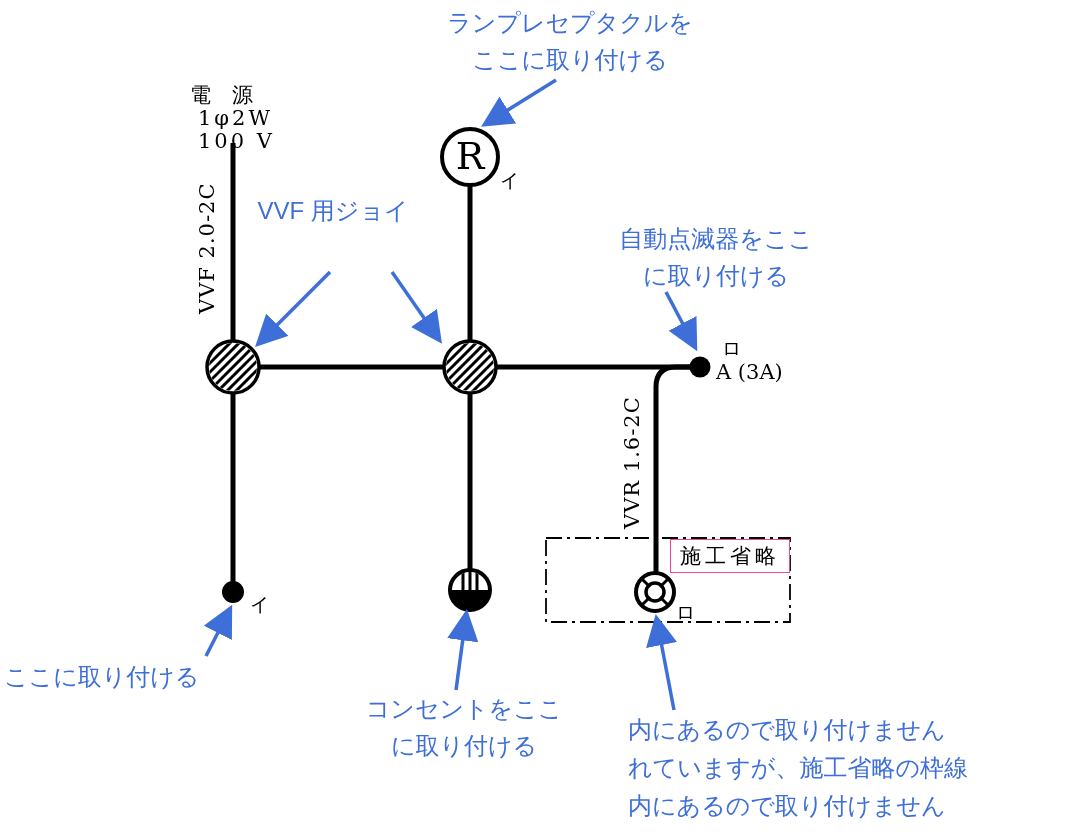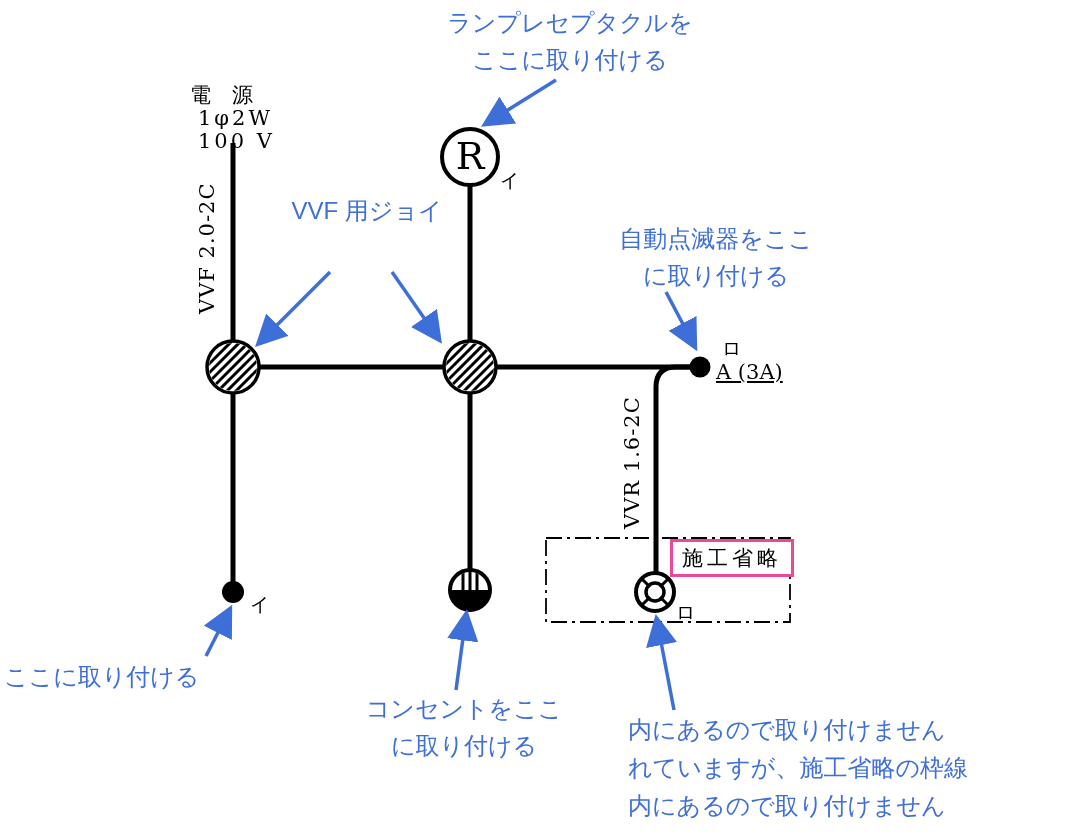--- a/index.html
+++ b/index.html
@@ -9,27 +9,27 @@
   svg.layer{position:absolute;left:0;top:0;}
   .annotation{color:var(--annotation-color,#3E6FD8);font-size:24px;line-height:37px;white-space:nowrap;}
   .center{text-align:center;}
   .serif{font-family:"DejaVu Serif","Liberation Serif",serif;color:#000;}
   .rot{transform:rotate(-90deg);}
   .wire{stroke:var(--wire-color,#000);stroke-width:5;fill:none;}
   .symstroke{stroke:var(--wire-color,#000);}
   .blackfill{fill:var(--wire-color,#000);}
   .arrow{stroke:var(--annotation-color,#3E6FD8);stroke-width:3.5;fill:none;}
   #ah path{fill:var(--annotation-color,#3E6FD8);stroke:none;}
-  .omission-label{font-size:21px;letter-spacing:4px;background:#fff;border:3px solid #ec4899;padding:2px 9px;white-space:nowrap;}
+  .omission-label{font-size:21px;letter-spacing:4px;background:#fff;border:1px solid #ec4899;padding:2px 9px;white-space:nowrap;}
   .mark{font-size:19px;white-space:nowrap;}
   .cable-label{font-size:21px;letter-spacing:1px;white-space:nowrap;}
   .source-line{font-size:21px;line-height:23px;white-space:nowrap;}
   .spaced{letter-spacing:3px;margin-left:8px;}
   .r-letter{font-size:38px;line-height:46px;}
-  .rating{font-size:21px;white-space:nowrap;text-decoration:underline;}
+  .rating{font-size:21px;white-space:nowrap;}
 </style>
 </head>
 <body>
 
 <div class="canvas">
 
   <svg class="layer" width="1076" height="836" viewBox="0 0 1076 836">
     <defs>
       <marker id="ah" markerWidth="9" markerHeight="9" refX="7" refY="4.5" orient="auto">
         <path d="M0,0 L9,4.5 L0,9 Z"></path>
@@ -98,21 +98,21 @@
     <path class="arrow" marker-end="url(#ah)" d="M206 656 L229 611"></path>
     <path class="arrow" marker-end="url(#ah)" d="M456 690 L466 616"></path>
     <path class="arrow" marker-end="url(#ah)" d="M674 710 L657 621"></path>
   </svg>
 
   <div class="abs annotation center" style="left:415px;top:4px;width:310px;">
     <div>ランプレセプタクルを</div>
     <div>ここに取り付ける</div>
   </div>
 
-  <div class="abs annotation center" style="left:257px;top:192px;width:220px;text-align:center;">
+  <div class="abs annotation center" style="left:223px;top:192px;width:220px;text-align:center;">
     <div>VVF 用ジョイ</div>
   </div>
 
   <div class="abs annotation center" style="left:582px;top:220px;width:268px;">
     <div>自動点滅器をここ</div>
     <div>に取り付ける</div>
   </div>
 
   <div class="abs annotation" style="left:4px;top:658px;">
     <div>ここに取り付ける</div>

